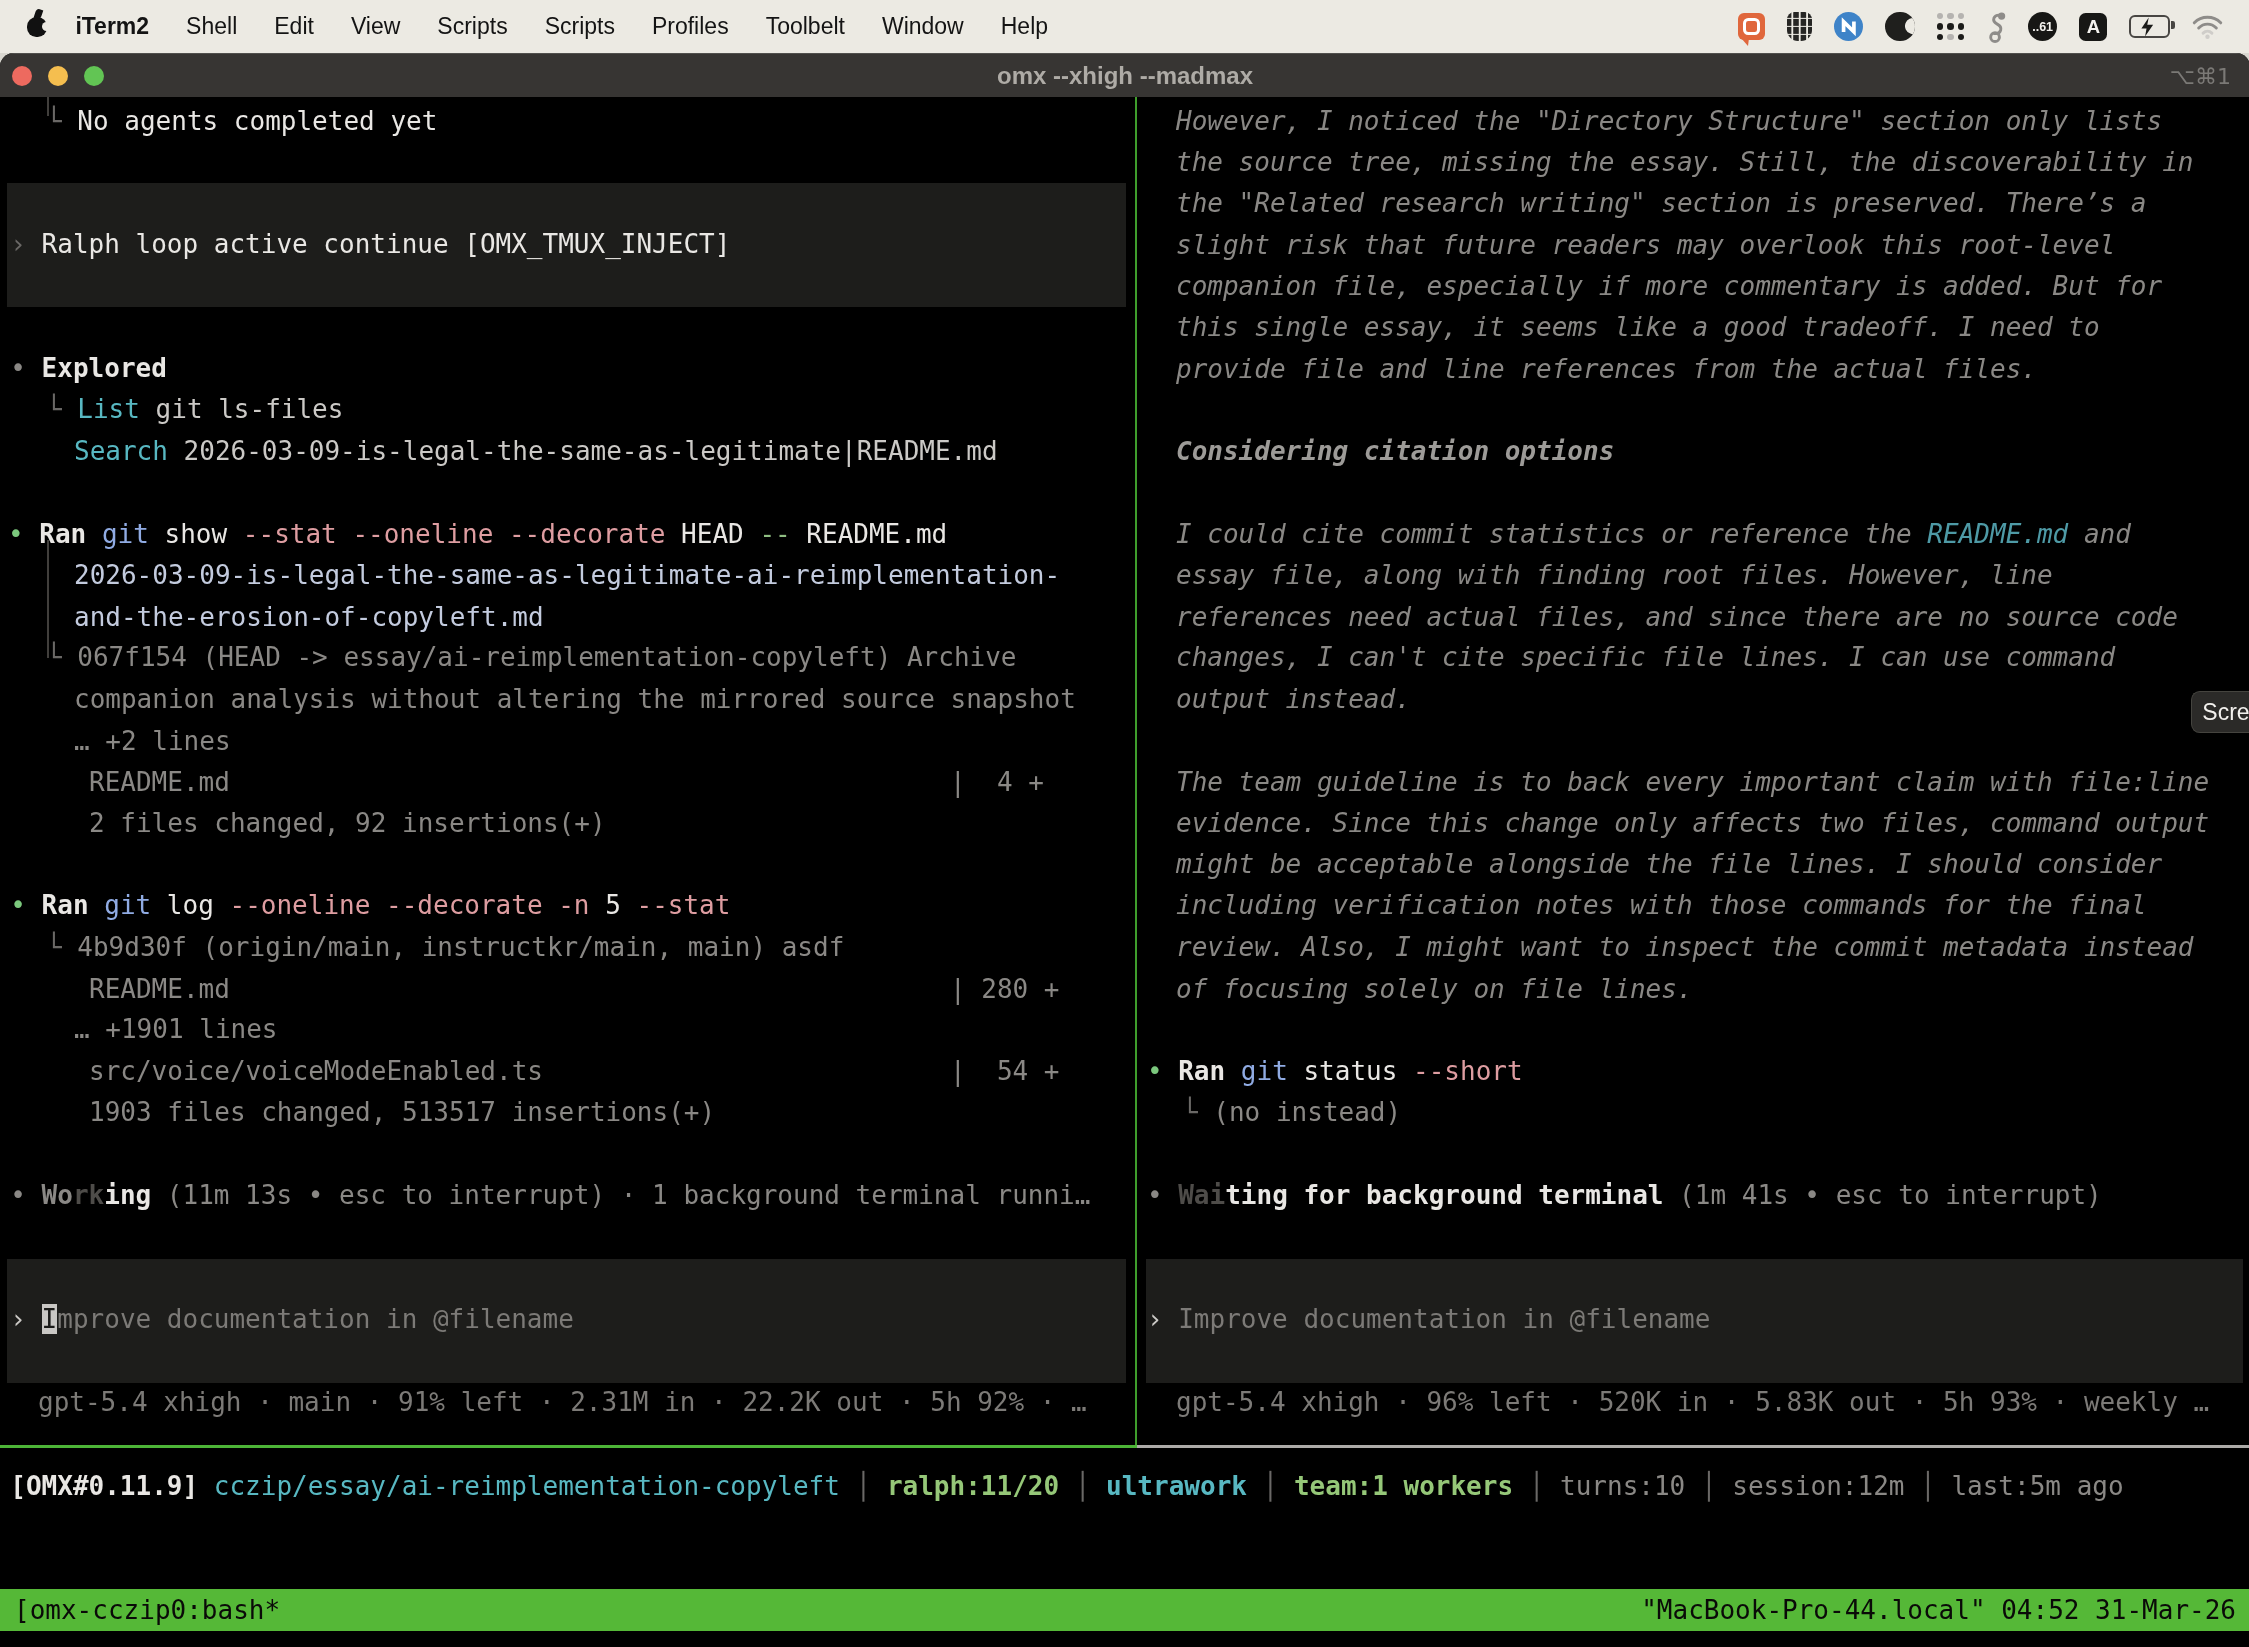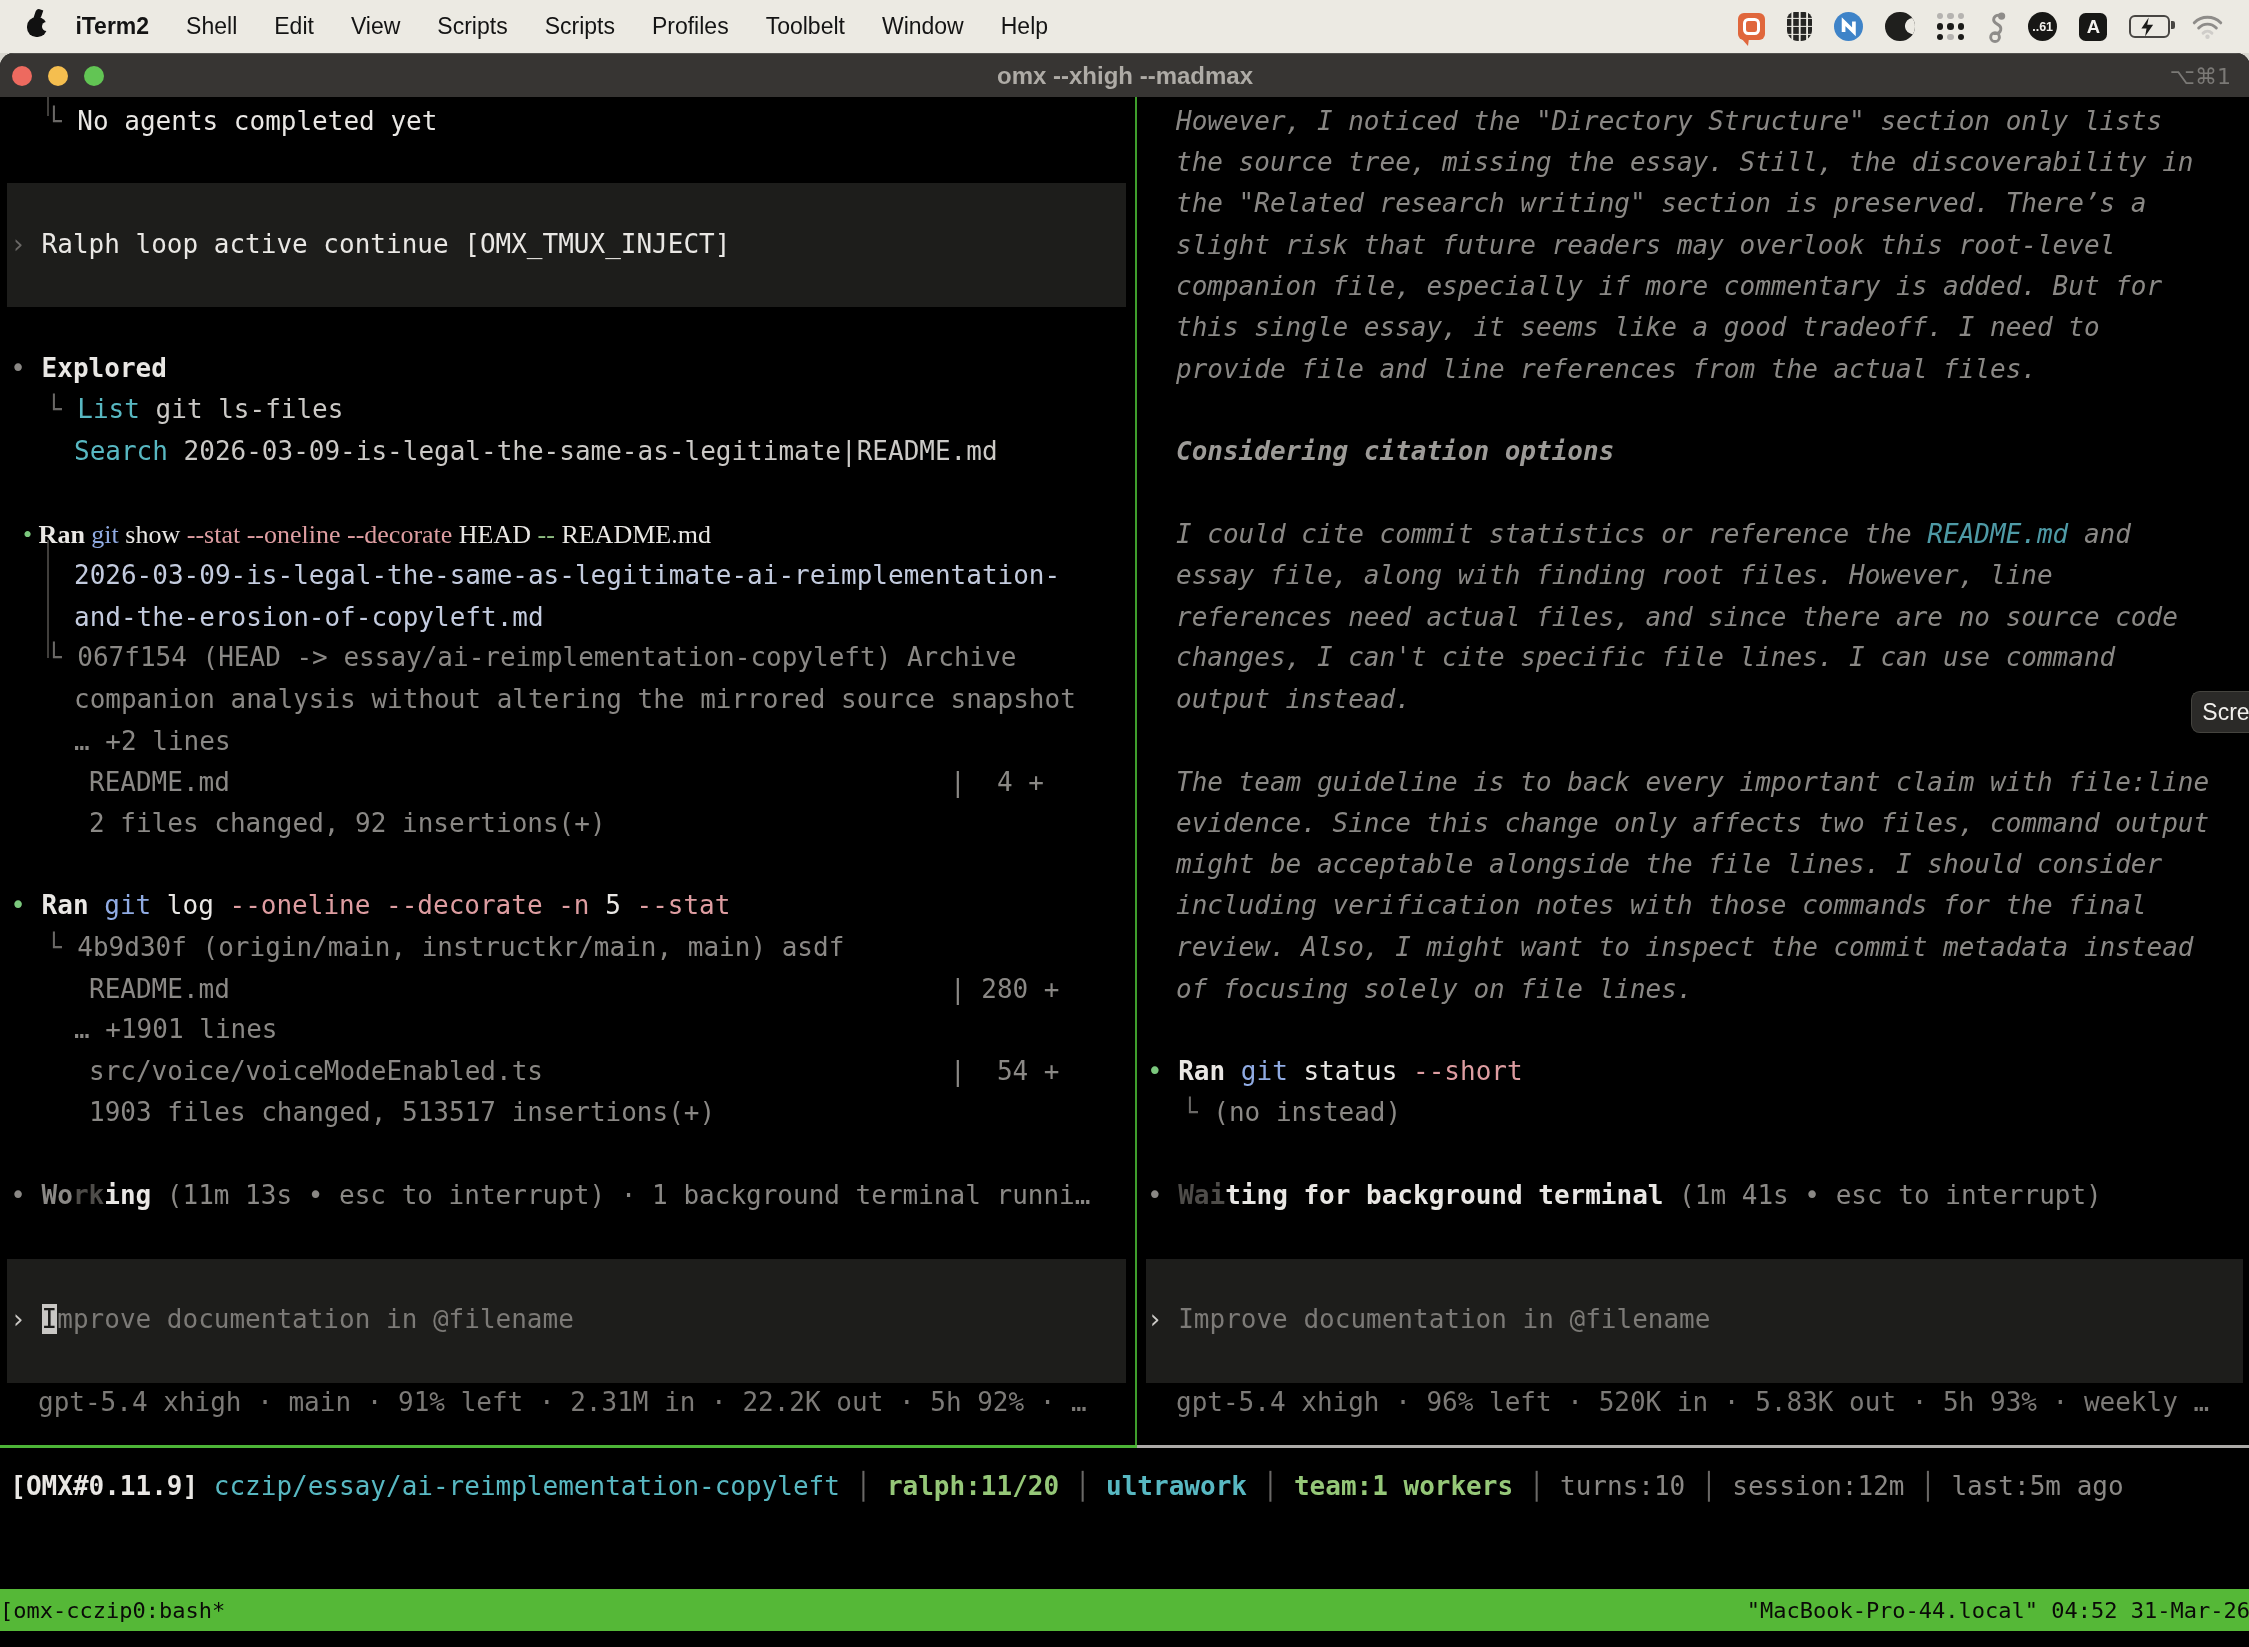--- a/index.html
+++ b/index.html
@@ -80,21 +80,21 @@
   #ralph-box{left:7.4px;top:86px;width:1119px;height:124px;}
   #input-box-left{left:7.4px;top:1162px;width:1119px;height:124px;}
   #input-box-right{left:1146px;top:1162px;width:1097px;height:124px;}
   .tree-guide{position:absolute;width:2.2px;background:#413F3C;}
   .divider-v{position:absolute;left:1135px;top:0;width:2.2px;height:1349px;background:#3F9E2C;}
   .border-h-left{position:absolute;left:0;top:1348px;width:1137px;height:3px;background:#4DB437;}
   .border-h-right{position:absolute;left:1137px;right:0;top:1348px;height:3px;background:#ADABA8;}
   .statusbar-omx{position:absolute;inset:0;}
   .tmuxbar{position:absolute;left:0;top:1492px;width:2250px;height:42px;background:#55B837;
            display:flex;align-items:center;justify-content:space-between;
-           color:#0A0A08;font-size:22px;white-space:pre;padding:0 0;box-sizing:border-box;}
+           color:#0A0A08;font-size:26px;white-space:pre;padding:0 14px;box-sizing:border-box;}
   .tooltip{position:absolute;left:2191px;top:594px;width:59px;height:40px;background:#2B2A28;
            border:1.5px solid #45443F;border-right:none;border-radius:8.9px 0 0 8.9px;
            color:#F2F0ED;font-family:"Liberation Sans",sans-serif;font-size:23px;
            display:flex;align-items:center;padding-left:10.3px;overflow:hidden;}
 </style>
 </head>
 <body>
 
 <div class="menubar">
   <span class="apple"></span>
@@ -187,21 +187,21 @@
 
     <div class="tree-guide" style="left:47px;top:0;height:19px;"></div>
     <div class="tree-guide" style="left:47px;top:443px;height:118px;"></div>
 
     <div class="pane-left">
         <div class="tline" style="top: 3.7px; left: 46px;"><span class="d">└ </span><span class="w">No agents completed yet</span></div>
         <div class="tline" style="top: 127px; left: 10.3px;"><span class="d">› </span><span class="w">Ralph loop active continue [OMX_TMUX_INJECT]</span></div>
         <div class="tline" style="top: 251px; left: 10.3px;"><span class="g">• </span><span class="bw">Explored</span></div>
         <div class="tline" style="top: 292px; left: 46px;"><span class="d">└ </span><span class="c">List</span><span class="lw"> git ls-files</span></div>
         <div class="tline" style="top: 334px; left: 74px;"><span class="c">Search</span><span class="lw"> 2026-03-09-is-legal-the-same-as-legitimate|README.md</span></div>
-        <div class="tline" style="top: 417px; left: 23px; font-family: Liberation Serif, serif;"><span class="gb">• </span><span class="bw">Ran</span><span class="w"> </span><span class="b">git</span><span class="w"> show </span><span class="s">--stat --oneline --decorate</span><span class="w"> HEAD </span><span class="gn">--</span><span class="w"> README.md</span></div>
+        <div class="tline" style="top: 417px; left: 8px;"><span class="gb">• </span><span class="bw">Ran</span><span class="w"> </span><span class="b">git</span><span class="w"> show </span><span class="s">--stat --oneline --decorate</span><span class="w"> HEAD </span><span class="gn">--</span><span class="w"> README.md</span></div>
         <div class="tline" style="top: 458px; left: 74px;"><span class="p">2026-03-09-is-legal-the-same-as-legitimate-ai-reimplementation-</span></div>
         <div class="tline" style="top: 500px; left: 74px;"><span class="p">and-the-erosion-of-copyleft.md</span></div>
         <div class="tline" style="top: 540px; left: 46px;"><span class="d">└ </span><span class="g">067f154 (HEAD -&gt; essay/ai-reimplementation-copyleft) Archive</span></div>
         <div class="tline" style="top: 582px; left: 74px;"><span class="g">companion analysis without altering the mirrored source snapshot</span></div>
         <div class="tline" style="top: 624px; left: 74px;"><span class="g">… +2 lines</span></div>
         <div class="tline" style="top: 665px; left: 89px;"><span class="g">README.md                                              |  4 +</span></div>
         <div class="tline" style="top: 706px; left: 89px;"><span class="g">2 files changed, 92 insertions(+)</span></div>
         <div class="tline" style="top: 788px; left: 10.3px;"><span class="gb">• </span><span class="bw">Ran</span><span class="w"> </span><span class="b">git</span><span class="w"> log </span><span class="s">--oneline --decorate</span><span class="w"> </span><span class="s">-n</span><span class="w"> 5 </span><span class="s">--stat</span></div>
         <div class="tline" style="top: 830px; left: 46px;"><span class="d">└ </span><span class="g">4b9d30f (origin/main, instructkr/main, main) asdf</span></div>
         <div class="tline" style="top: 872px; left: 89px;"><span class="g">README.md                                              | 280 +</span></div>

